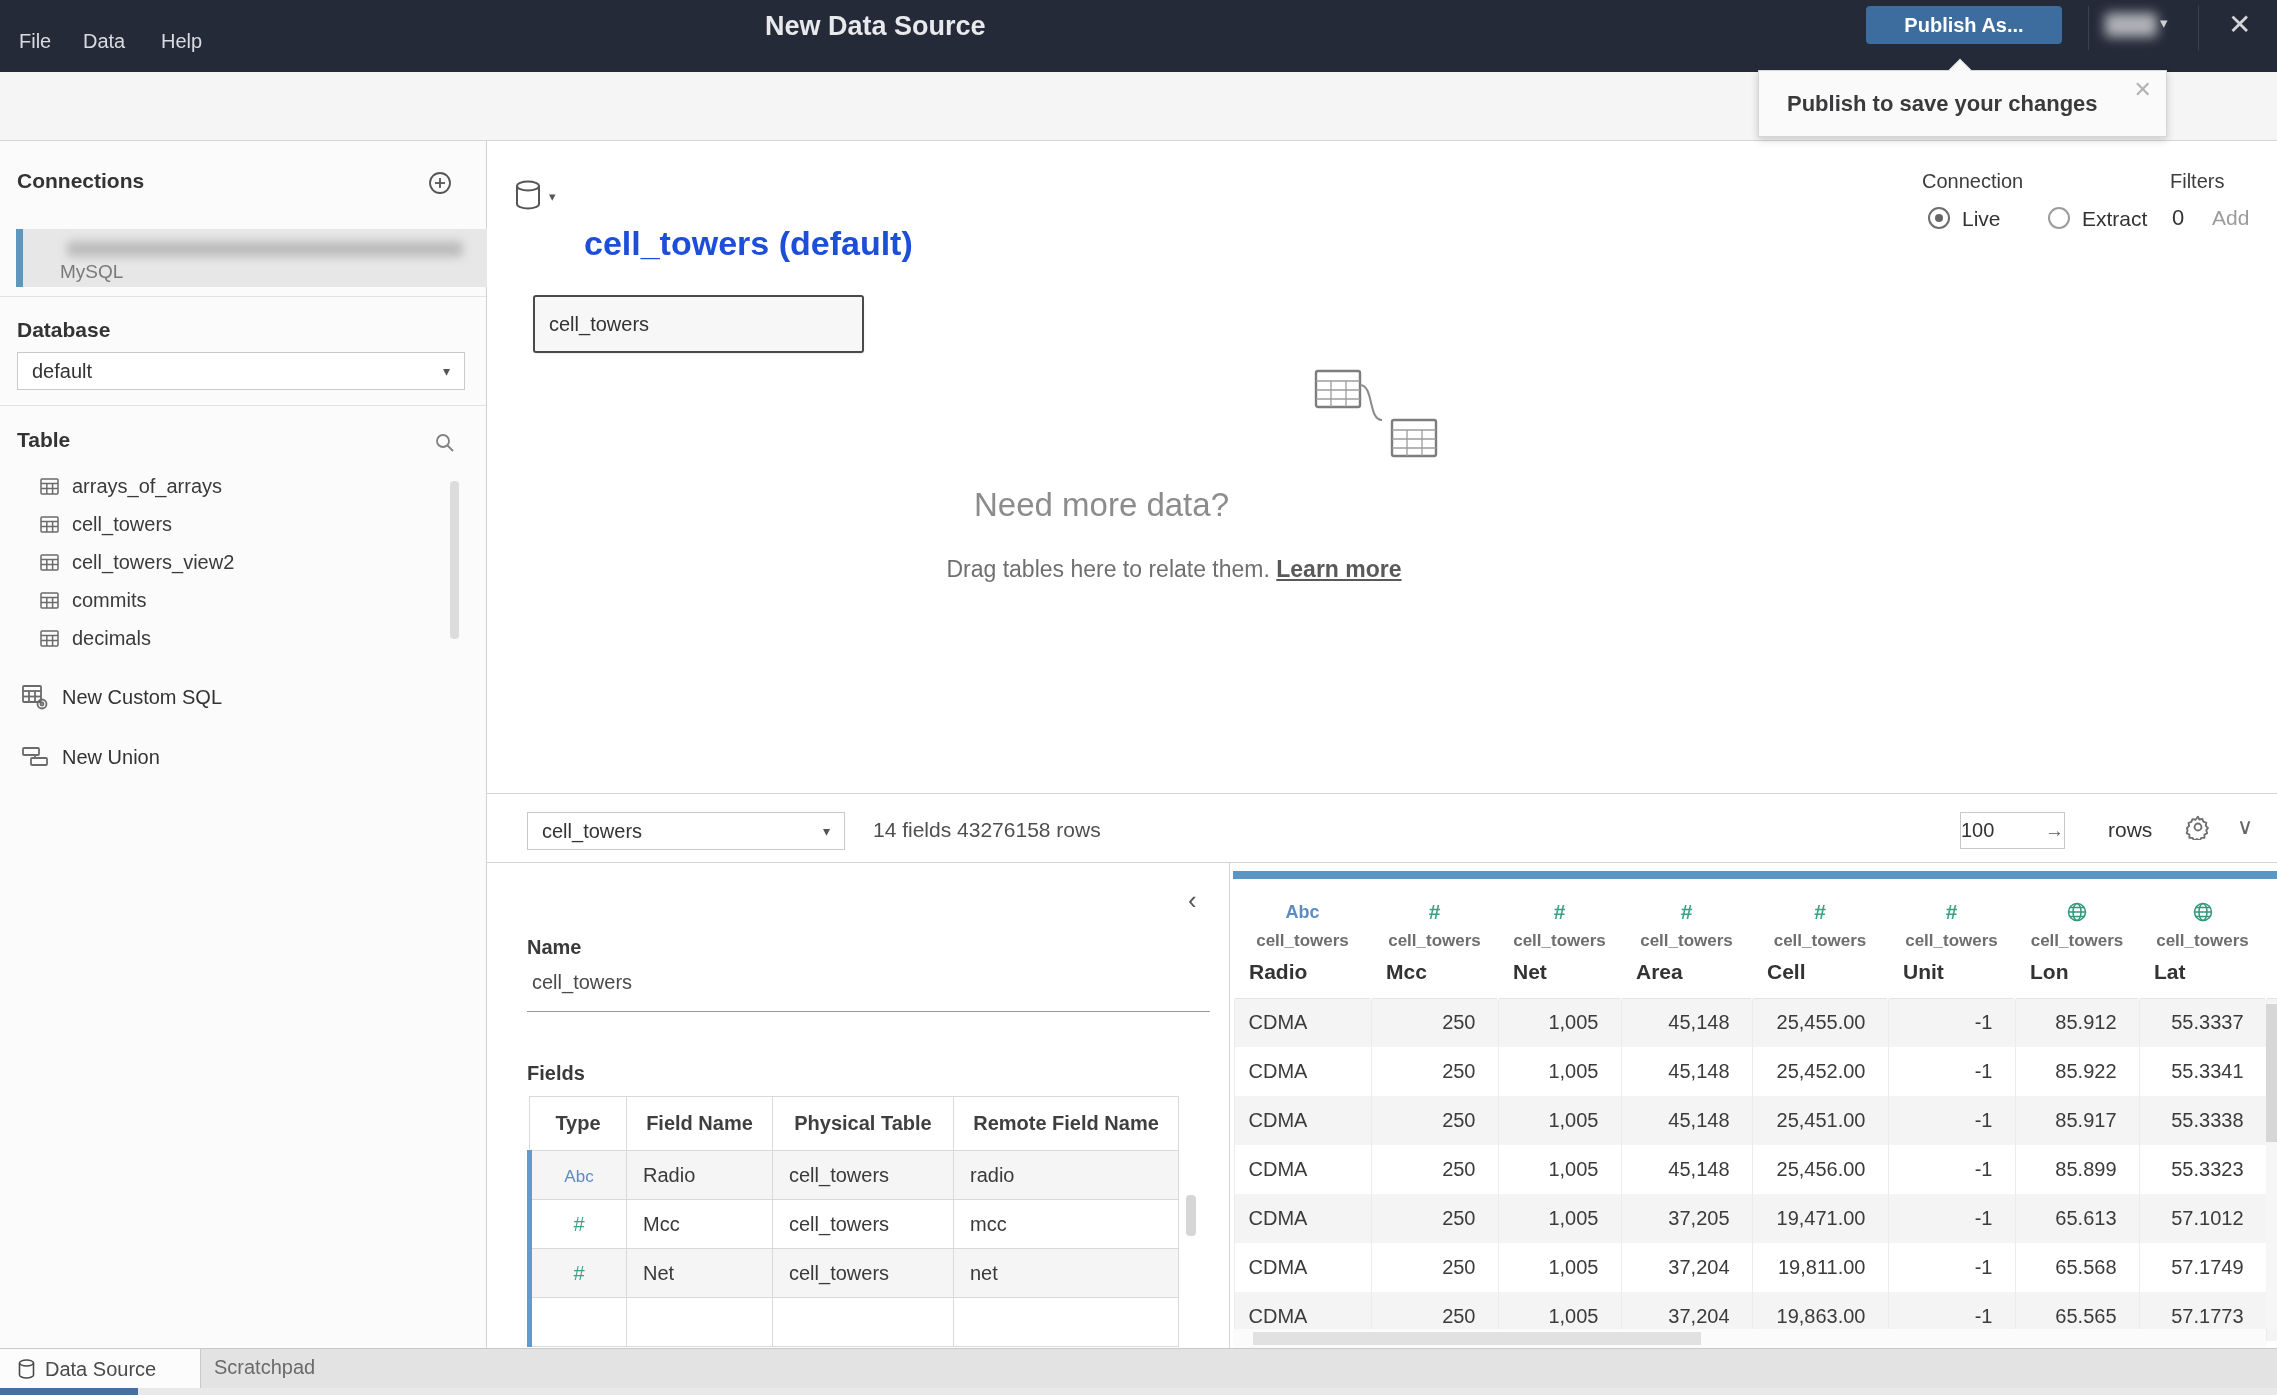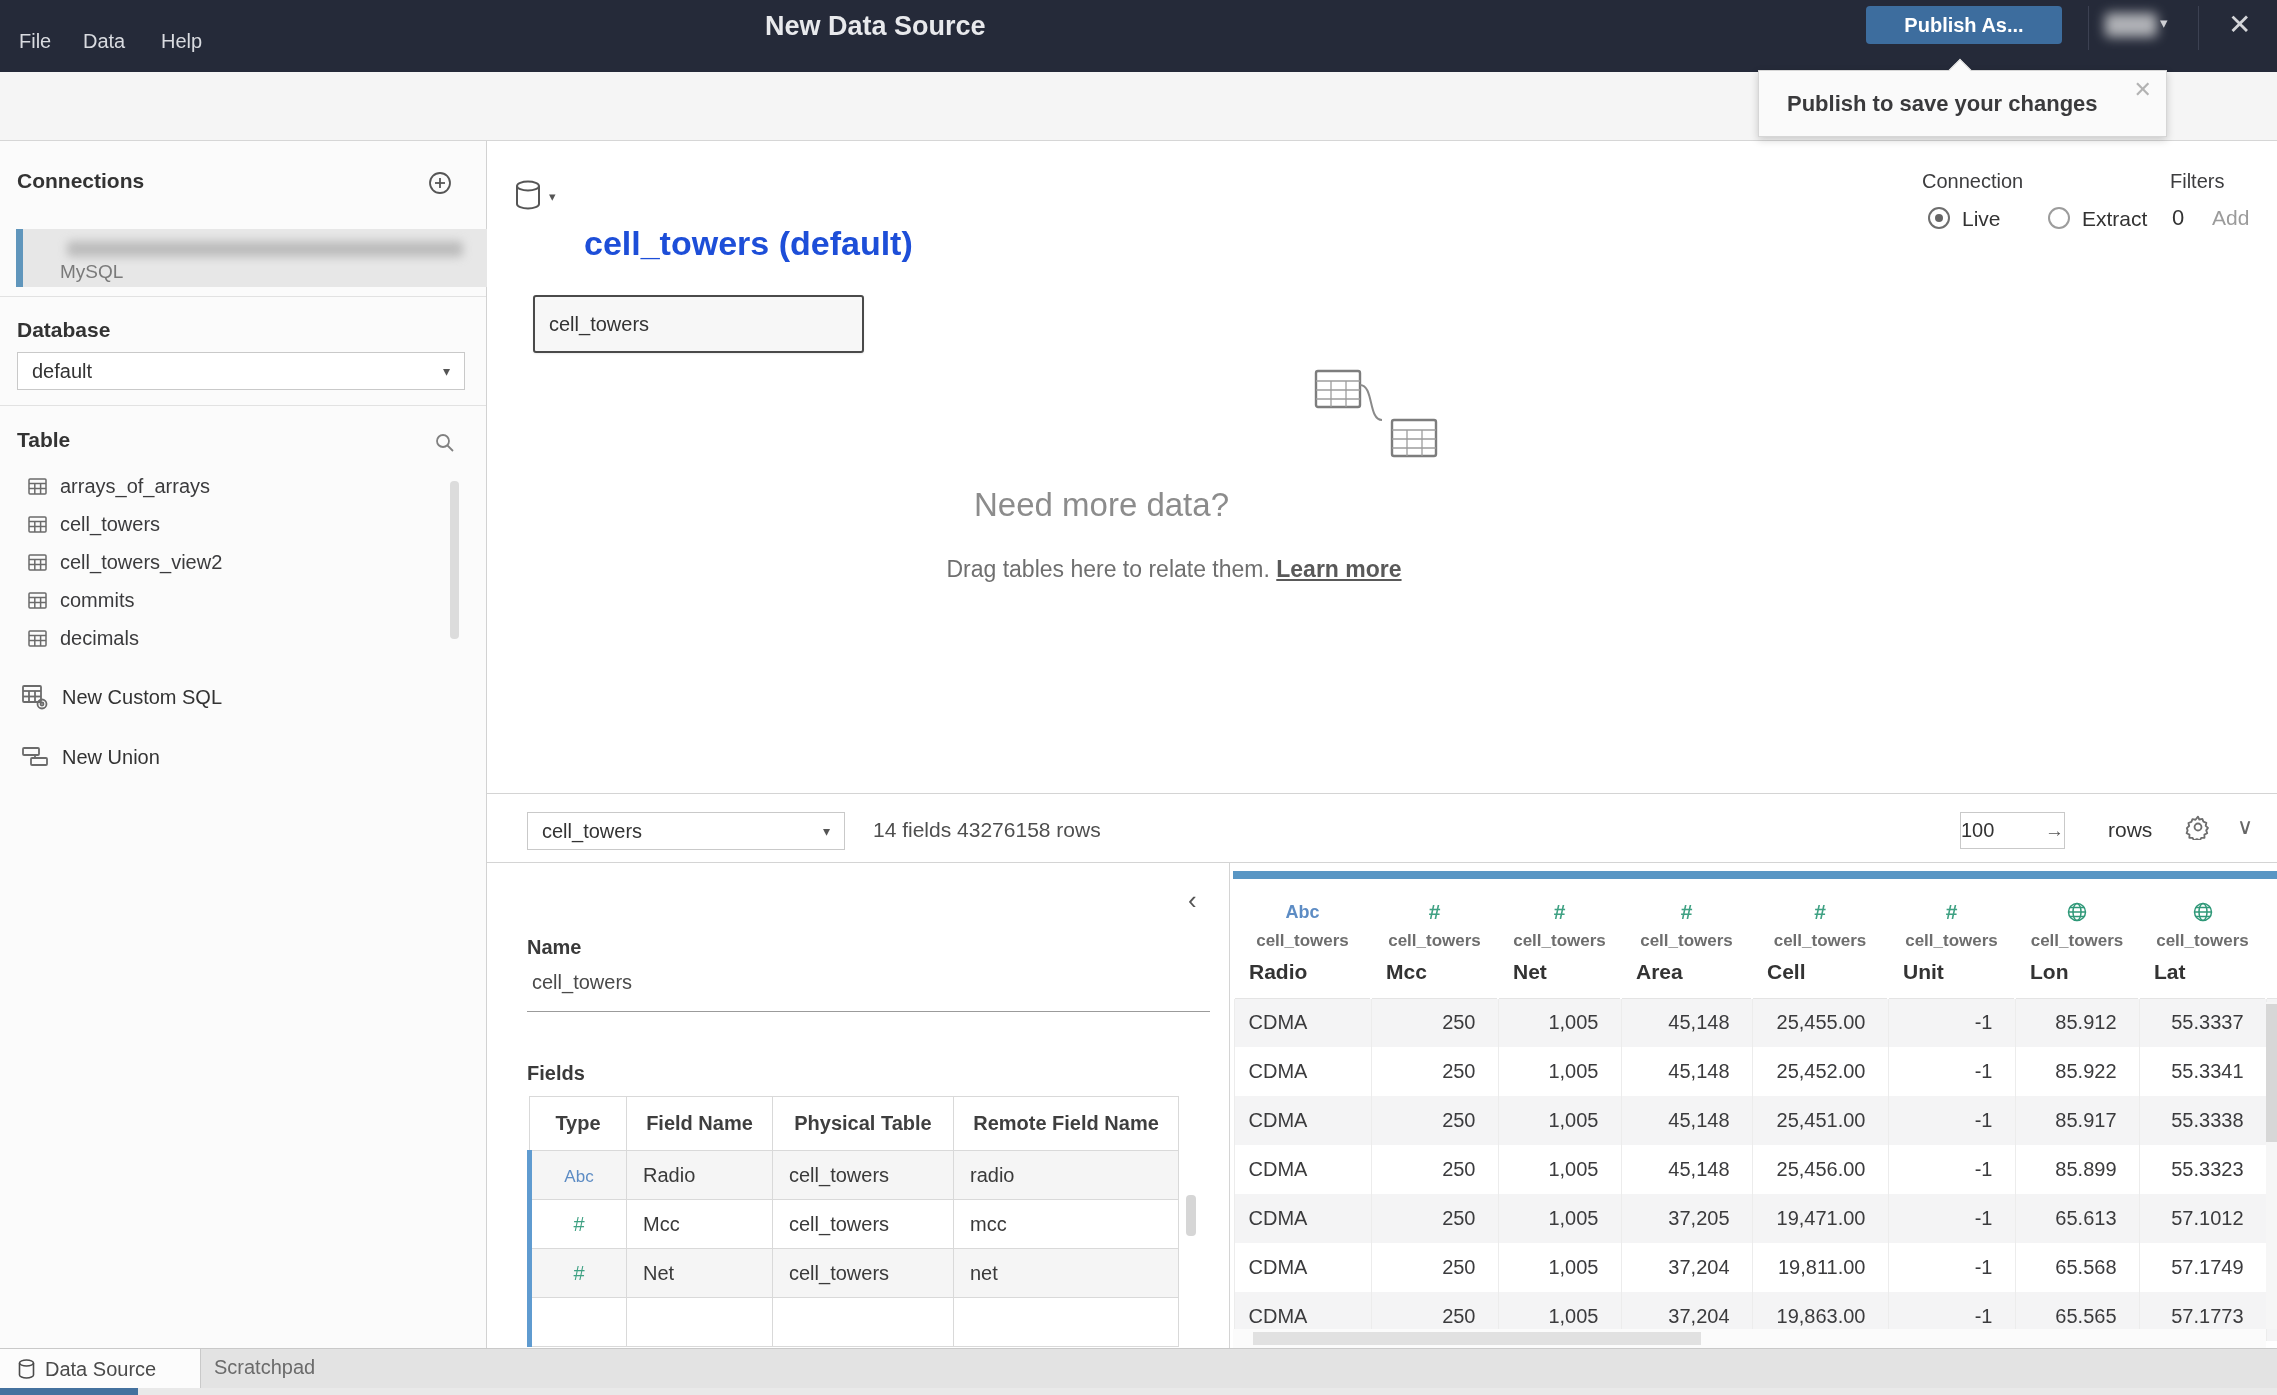--- a/index.html
+++ b/index.html
@@ -40,21 +40,21 @@
   .sidebar { left:0; top:141px; width:487px; height:1207px; background:#fbfbfb; border-right:1px solid #d2d2d2; }
   .sb-heading { font-size:21px; font-weight:700; color:#333; position:absolute; left:17px; }
   .conn-item { position:absolute; left:16px; top:88px; width:487px; height:58px; background:#e7e7e7; border-left:7px solid #6096bc; }
   .conn-blur { position:absolute; left:44px; top:12px; width:396px; height:16px; background:#9a9a9a; border-radius:4px; filter:blur(5px); opacity:.55; }
   .conn-sub { position:absolute; left:37px; top:32px; font-size:19px; color:#7a7a7a; }
   .sb-divider { position:absolute; left:0; width:486px; height:1px; background:#e2e2e2; }
   .db-select { position:absolute; left:17px; top:211px; width:448px; height:38px; background:#fff; border:1px solid #c9c9c9;
                display:flex; align-items:center; padding:0 14px; font-size:20px; color:#333; }
   .db-select .sel-caret { margin-left:auto; color:#555; font-size:14px; }
   .table-list { position:absolute; left:0; top:326px; width:487px; }
-  .tbl-item { display:flex; align-items:center; height:38px; padding-left:28px; }
+  .tbl-item { display:flex; align-items:center; height:38px; padding-left:40px; }
   .tbl-lbl { font-size:20px; color:#3b3b3d; margin-left:13px; }
   .sb-scroll { position:absolute; left:450px; top:340px; width:9px; height:158px; background:#dcdcdc; border-radius:4px; }
   .sb-action { position:absolute; left:22px; display:flex; align-items:center; }
   .sb-action .lbl { font-size:20px; color:#333; margin-left:14px; }
 
   
   .canvas { left:487px; top:141px; width:1790px; height:653px; background:#fff; border-bottom:1px solid #d4d4d4; }
   .ds-title { position:absolute; left:97px; top:35px; font-size:34px; font-weight:600; color:#1d4ed8;margin-top:48px; }
   .conn-label { position:absolute; font-size:20px; color:#3d3d3f; }
   .radio { position:absolute; width:22px; height:22px; border-radius:50%; background:#fff; }

